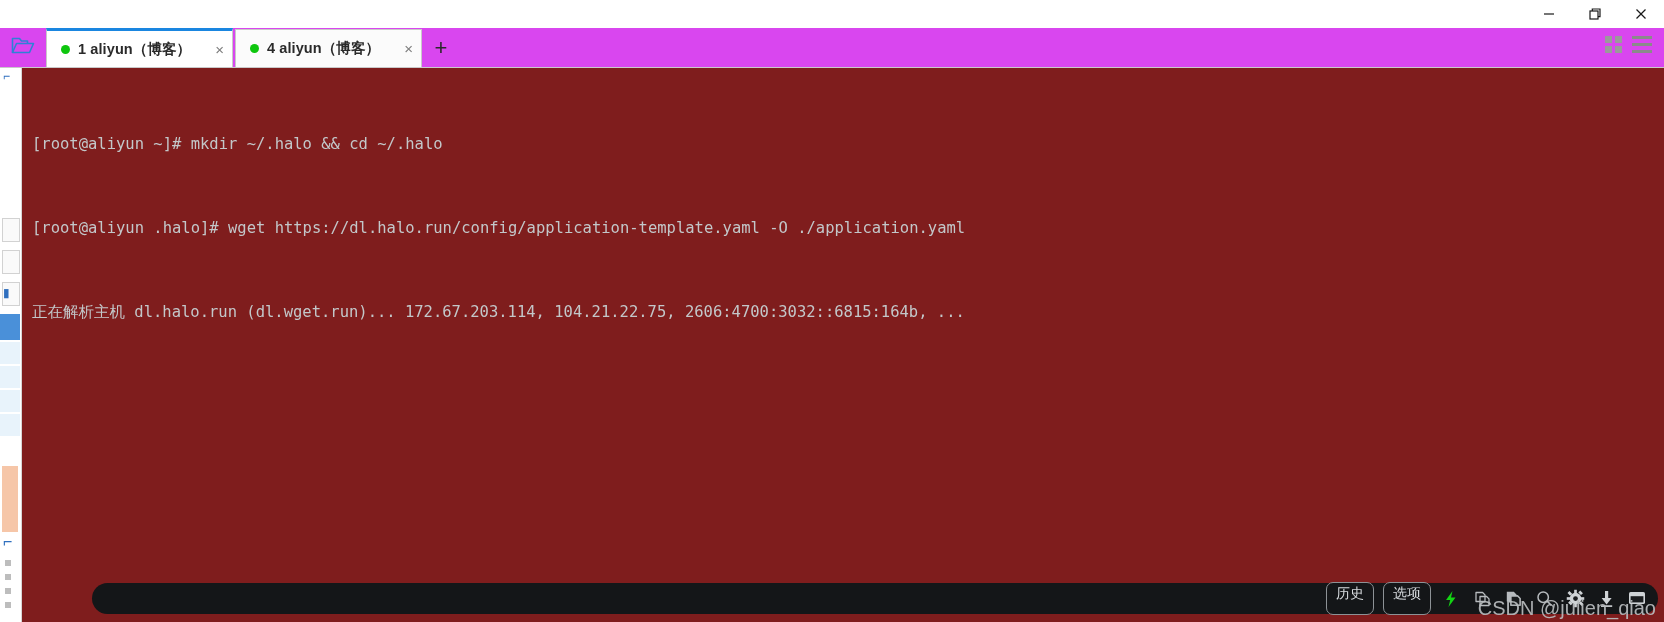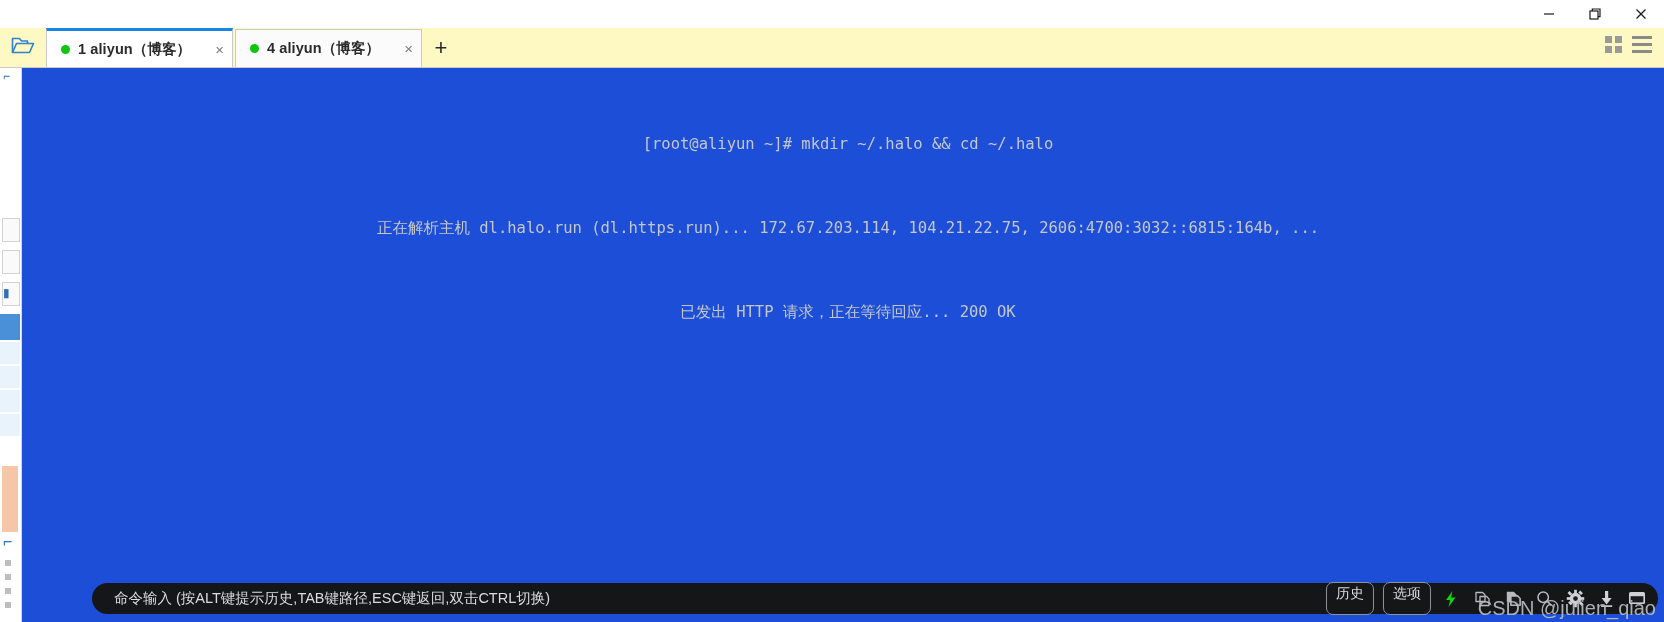--- a/index.html
+++ b/index.html
@@ -29,21 +29,21 @@
     width: 46px; height: 28px;
     display: flex; align-items: center; justify-content: center;
     color: #1a1a1a;
     font-size: 15px; line-height: 1;
   }
   .win-btn svg { display: block; }
 
   
   .tab-bar {
     height: 40px;
-    background: #fef9c3;
+    background: #d946ef;
     border-bottom: 1px solid #c9c9c9;
     display: flex; align-items: flex-end;
     flex: none;
     position: relative;
   }
   .folder-btn {
     width: 46px; height: 40px;
     display: flex; align-items: center; justify-content: center;
     flex: none;
   }
@@ -105,23 +105,22 @@
   .rail-box { position: absolute; left: 2px; width: 18px; border: 1px solid #d2d2d2; background:#fafafa; }
   .rail-sel { position: absolute; left: 0; width: 20px; background: #4a90d9; }
   .rail-tint { position: absolute; left: 0; width: 20px; background: #e8f3fb; }
   .rail-peach { position:absolute; left:2px; width:16px; background:#f6c6a8; }
   .rail-sq { position:absolute; left:5px; width:6px; height:6px; background:#bdbdbd; }
   .rail-blue-glyph { position:absolute; left:3px; color:#2f6fbe; font-size:12px; line-height:1; }
 
   
   .terminal {
     flex: 1; position: relative;
-    background: #1d4ed8;
+    background: #7f1d1d;
     overflow: hidden;
-    text-align: center;
   }
   .term-text {
     position: absolute; left: 10px; top: 6px; right: 0;
     color: #c3c7c9;
     font-family: "DejaVu Sans Mono", "Liberation Mono", monospace;
     font-size: 15.5px;
     line-height: 28px;
     white-space: pre;
   }
   .term-line { height: 28px; }
@@ -252,36 +251,35 @@
       <div class="rail-sq" style="top:492px;"></div>
       <div class="rail-sq" style="top:506px;"></div>
       <div class="rail-sq" style="top:520px;"></div>
       <div class="rail-sq" style="top:534px;"></div>
 
     </div>
 
     <div class="terminal">
       <div class="term-text">
         <div class="term-line">[root@aliyun ~]# mkdir ~/.halo &amp;&amp; cd ~/.halo</div>
-        <div class="term-line">正在解析主机 dl.halo.run (dl.https.run)... 172.67.203.114, 104.21.22.75, 2606:4700:3032::6815:164b, ...</div>
-        <div class="term-line">已发出 HTTP 请求，正在等待回应... 200 OK</div>
+        <div class="term-line">[root@aliyun .halo]# wget https://dl.halo.run/config/application-template.yaml -O ./application.yaml</div>
+        <div class="term-line">正在解析主机 dl.halo.run (dl.wget.run)... 172.67.203.114, 104.21.22.75, 2606:4700:3032::6815:164b, ...</div>
         
         
         
         
         
         
         
         
         
         
       </div>
 
       <div class="cmd-bar">
-        <span class="cmd-hint">命令输入 (按ALT键提示历史,TAB键路径,ESC键返回,双击CTRL切换)</span>
 
         <div class="cmd-right">
           <span class="pill-btn">历史</span>
           <span class="pill-btn">选项</span>
 
           <span class="cmd-icon">
             <svg width="18" height="18" viewBox="0 0 18 18" aria-hidden="true">
               <polygon points="10.5,1 4,10 8.2,10 6.5,17 13.5,7.6 9,7.6" fill="#13d413"></polygon>
             </svg>
           </span>

